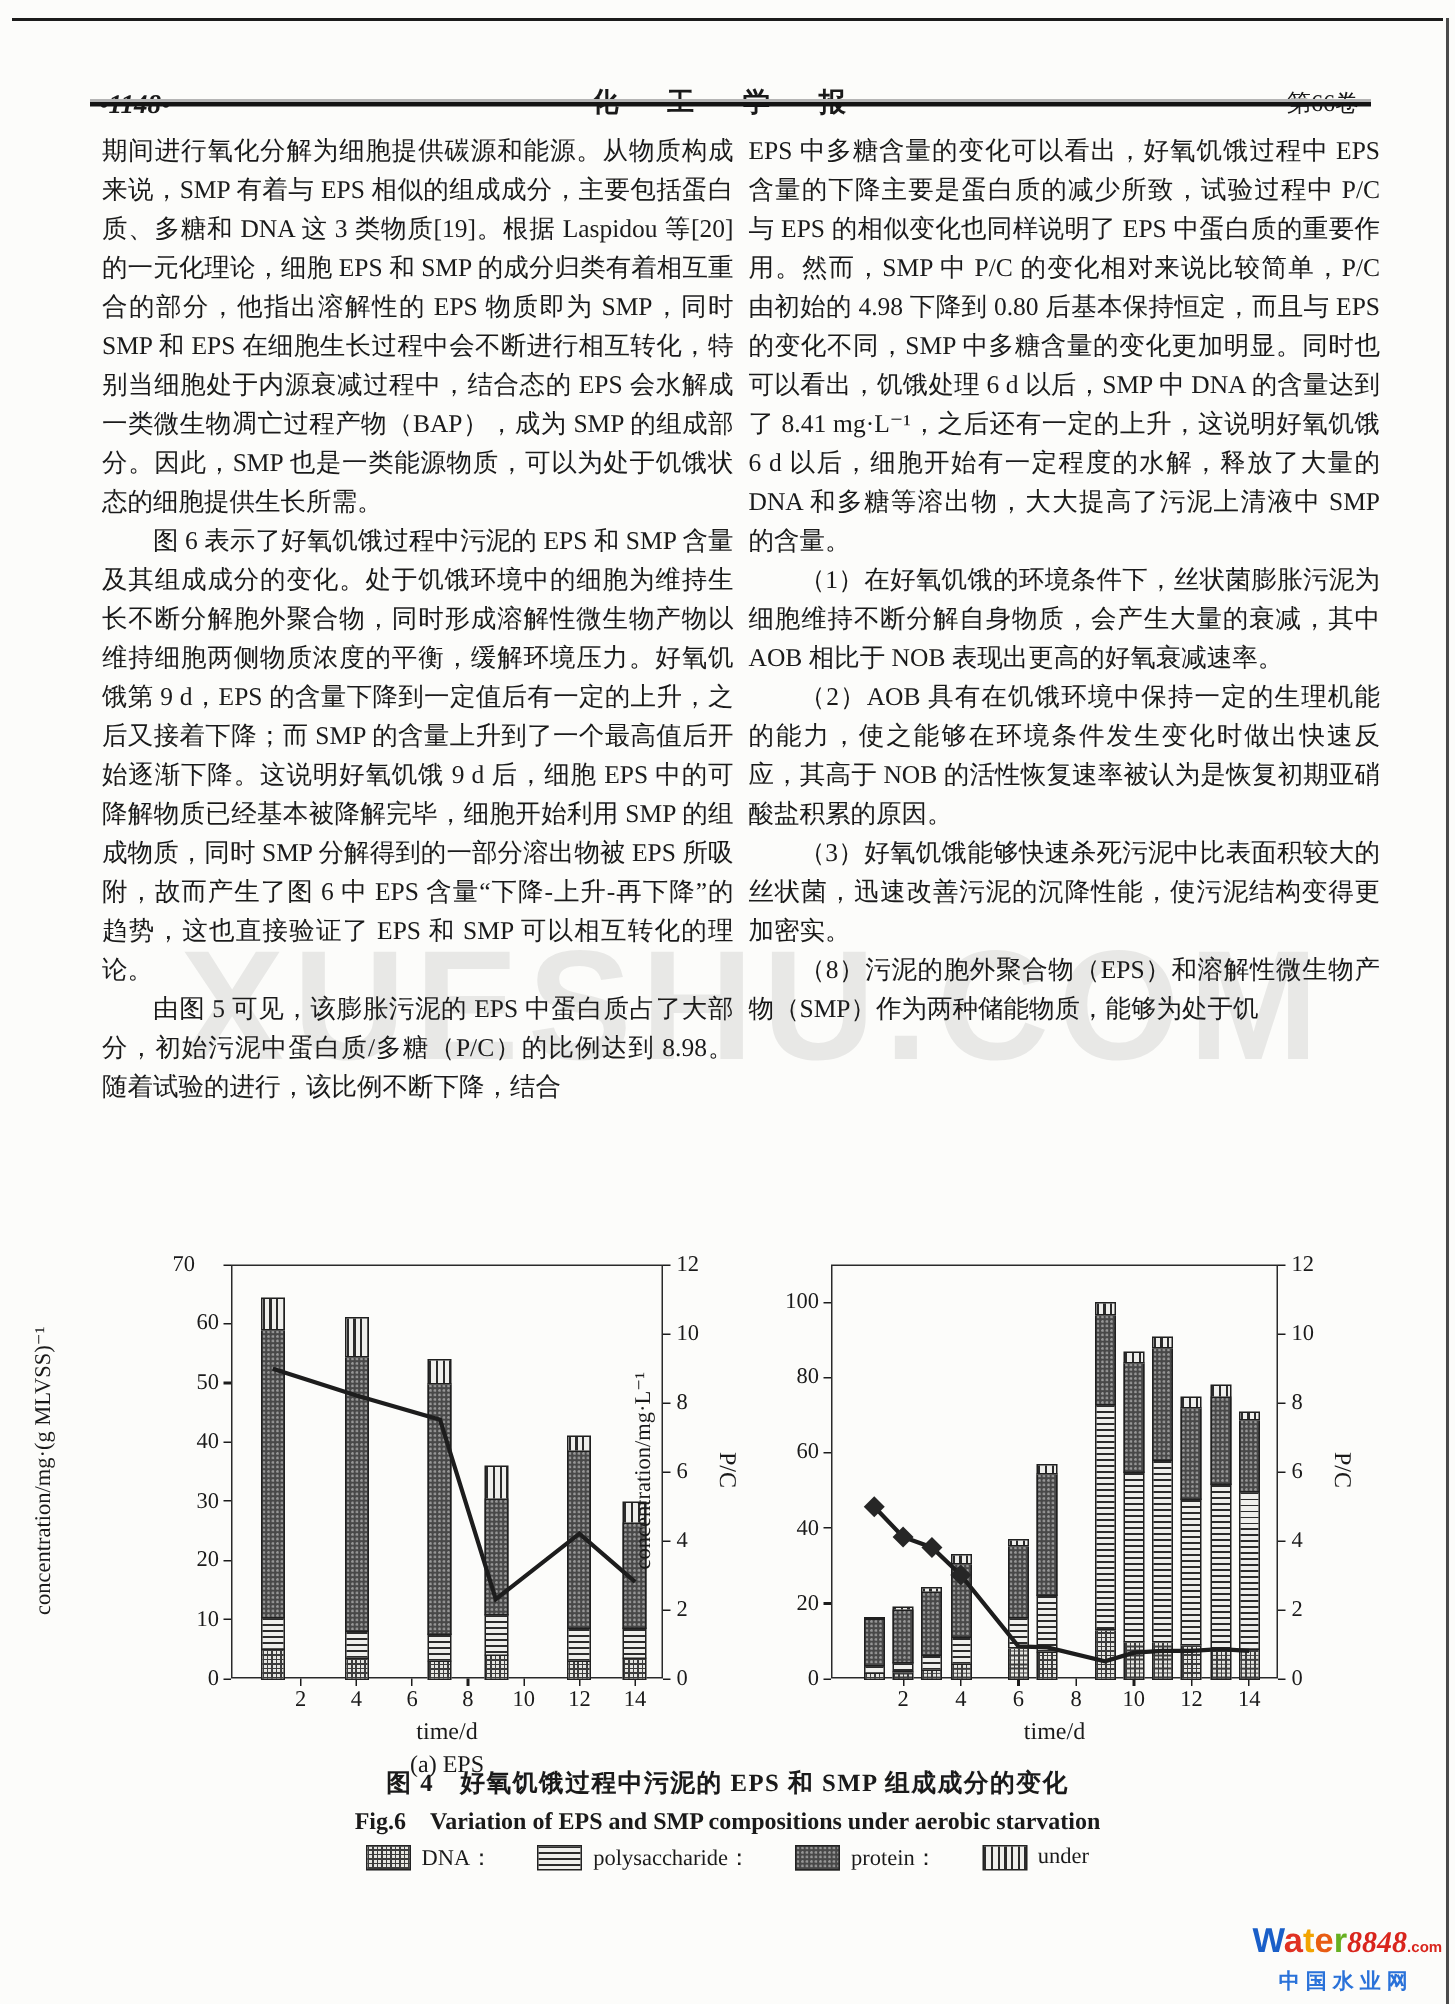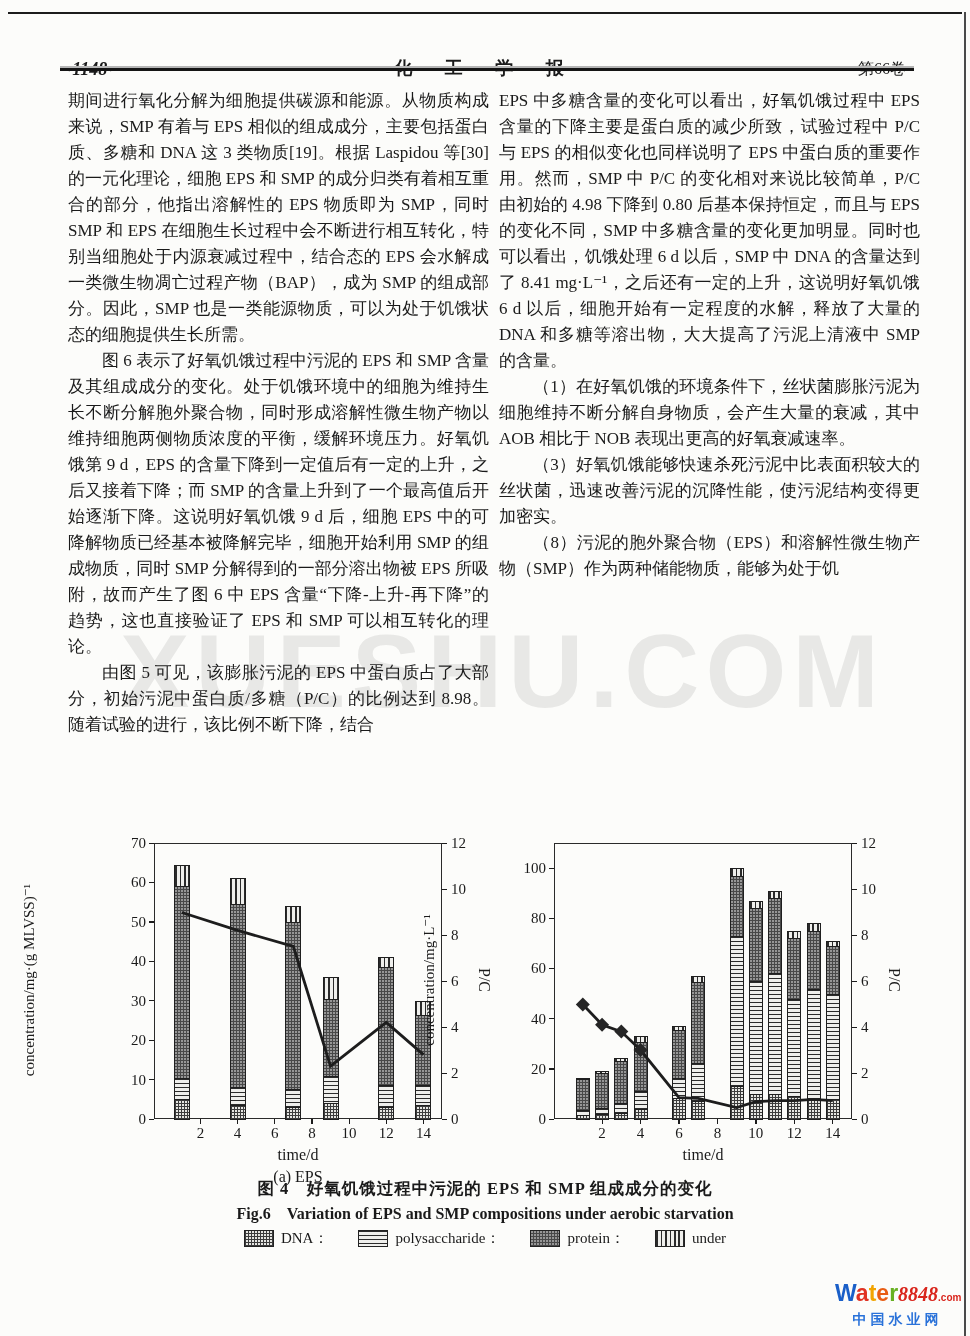--- a/index.html
+++ b/index.html
@@ -76,28 +76,29 @@
 <div class="header">
   <div class="pagenum">•1148•</div>
   <div class="journal">化 工 学 报</div>
   <div class="volume">第66卷</div>
 </div>
 <div class="header-rule"></div>
 
 <div class="watermark">XUESHU.COM</div>
 
 <div class="col col-left">
-  <p class="para">期间进行氧化分解为细胞提供碳源和能源。从物质构成来说，SMP 有着与 EPS 相似的组成成分，主要包括蛋白质、多糖和 DNA 这 3 类物质[19]。根据 Laspidou 等[30]的一元化理论，细胞 EPS 和 SMP 的成分归类有着相互重合的部分，他指出溶解性的 EPS 物质即为 SMP，同时 SMP 和 EPS 在细胞生长过程中会不断进行相互转化，特别当细胞处于内源衰减过程中，结合态的 EPS 会水解成一类微生物凋亡过程产物（BAP），成为 SMP 的组成部分。因此，SMP 也是一类能源物质，可以为处于饥饿状态的细胞提供生长所需。</p>
+  <p class="para">期间进行氧化分解为细胞提供碳源和能源。从物质构成来说，SMP 有着与 EPS 相似的组成成分，主要包括蛋白质、多糖和 DNA 这 3 类物质[19]。根据 Laspidou 等[20]的一元化理论，细胞 EPS 和 SMP 的成分归类有着相互重合的部分，他指出溶解性的 EPS 物质即为 SMP，同时 SMP 和 EPS 在细胞生长过程中会不断进行相互转化，特别当细胞处于内源衰减过程中，结合态的 EPS 会水解成一类微生物凋亡过程产物（BAP），成为 SMP 的组成部分。因此，SMP 也是一类能源物质，可以为处于饥饿状态的细胞提供生长所需。</p>
   <p class="para indent">图 6 表示了好氧饥饿过程中污泥的 EPS 和 SMP 含量及其组成成分的变化。处于饥饿环境中的细胞为维持生长不断分解胞外聚合物，同时形成溶解性微生物产物以维持细胞两侧物质浓度的平衡，缓解环境压力。好氧饥饿第 9 d，EPS 的含量下降到一定值后有一定的上升，之后又接着下降；而 SMP 的含量上升到了一个最高值后开始逐渐下降。这说明好氧饥饿 9 d 后，细胞 EPS 中的可降解物质已经基本被降解完毕，细胞开始利用 SMP 的组成物质，同时 SMP 分解得到的一部分溶出物被 EPS 所吸附，故而产生了图 6 中 EPS 含量“下降-上升-再下降”的趋势，这也直接验证了 EPS 和 SMP 可以相互转化的理论。</p>
   <p class="para indent">由图 5 可见，该膨胀污泥的 EPS 中蛋白质占了大部分，初始污泥中蛋白质/多糖（P/C）的比例达到 8.98。随着试验的进行，该比例不断下降，结合</p>
 </div>
 
 <div class="col col-right">
   <p class="para">EPS 中多糖含量的变化可以看出，好氧饥饿过程中 EPS 含量的下降主要是蛋白质的减少所致，试验过程中 P/C 与 EPS 的相似变化也同样说明了 EPS 中蛋白质的重要作用。然而，SMP 中 P/C 的变化相对来说比较简单，P/C 由初始的 4.98 下降到 0.80 后基本保持恒定，而且与 EPS 的变化不同，SMP 中多糖含量的变化更加明显。同时也可以看出，饥饿处理 6 d 以后，SMP 中 DNA 的含量达到了 8.41 mg·L⁻¹，之后还有一定的上升，这说明好氧饥饿 6 d 以后，细胞开始有一定程度的水解，释放了大量的 DNA 和多糖等溶出物，大大提高了污泥上清液中 SMP 的含量。</p>
   <p class="para indent">（1）在好氧饥饿的环境条件下，丝状菌膨胀污泥为细胞维持不断分解自身物质，会产生大量的衰减，其中 AOB 相比于 NOB 表现出更高的好氧衰减速率。</p>
+  <p class="para indent">（2）AOB 具有在饥饿环境中保持一定的生理机能的能力，使之能够在环境条件发生变化时做出快速反应，其高于 NOB 的活性恢复速率被认为是恢复初期亚硝酸盐积累的原因。</p>
   <p class="para indent">（3）好氧饥饿能够快速杀死污泥中比表面积较大的丝状菌，迅速改善污泥的沉降性能，使污泥结构变得更加密实。</p>
   <p class="para indent">（8）污泥的胞外聚合物（EPS）和溶解性微生物产物（SMP）作为两种储能物质，能够为处于饥</p>
 </div>
 
 <div class="figure-area">
   <div class="chart" id="chart-a" style="left: 92px; top: 833px; width: 400px; height: 350px;">
       <div class="plot-box" style="left: 62px; top: 10px; width: 288px; height: 276px;"></div>
       <div class="tick" style="left: 57px; top: 285.5px; width: 5px; height: 1.2px;"></div>
       <div class="tlab left" style="left: 20px; top: 279px; width: 34px;">0</div>
       <div class="tick" style="left: 57px; top: 246.071px; width: 5px; height: 1.2px;"></div>
@@ -106,21 +107,21 @@
       <div class="tlab left" style="left: 20px; top: 200.143px; width: 34px;">20</div>
       <div class="tick" style="left: 57px; top: 167.214px; width: 5px; height: 1.2px;"></div>
       <div class="tlab left" style="left: 20px; top: 160.714px; width: 34px;">30</div>
       <div class="tick" style="left: 57px; top: 127.786px; width: 5px; height: 1.2px;"></div>
       <div class="tlab left" style="left: 20px; top: 121.286px; width: 34px;">40</div>
       <div class="tick" style="left: 57px; top: 88.3571px; width: 5px; height: 1.2px;"></div>
       <div class="tlab left" style="left: 20px; top: 81.8571px; width: 34px;">50</div>
       <div class="tick" style="left: 57px; top: 48.9286px; width: 5px; height: 1.2px;"></div>
       <div class="tlab left" style="left: 20px; top: 42.4286px; width: 34px;">60</div>
       <div class="tick" style="left: 57px; top: 9.5px; width: 5px; height: 1.2px;"></div>
-      <div class="tlab left" style="left: 20px; top: 3px; width: 34px;">70</div>
+      <div class="tlab left" style="left: 4px; top: 3px; width: 34px;">70</div>
       <div class="tick" style="left: 350px; top: 285.5px; width: 5px; height: 1.2px;"></div>
       <div class="tlab" style="left: 359px; top: 279px; width: 30px;">0</div>
       <div class="tick" style="left: 350px; top: 239.5px; width: 5px; height: 1.2px;"></div>
       <div class="tlab" style="left: 359px; top: 233px; width: 30px;">2</div>
       <div class="tick" style="left: 350px; top: 193.5px; width: 5px; height: 1.2px;"></div>
       <div class="tlab" style="left: 359px; top: 187px; width: 30px;">4</div>
       <div class="tick" style="left: 350px; top: 147.5px; width: 5px; height: 1.2px;"></div>
       <div class="tlab" style="left: 359px; top: 141px; width: 30px;">6</div>
       <div class="tick" style="left: 350px; top: 101.5px; width: 5px; height: 1.2px;"></div>
       <div class="tlab" style="left: 359px; top: 95px; width: 30px;">8</div>

